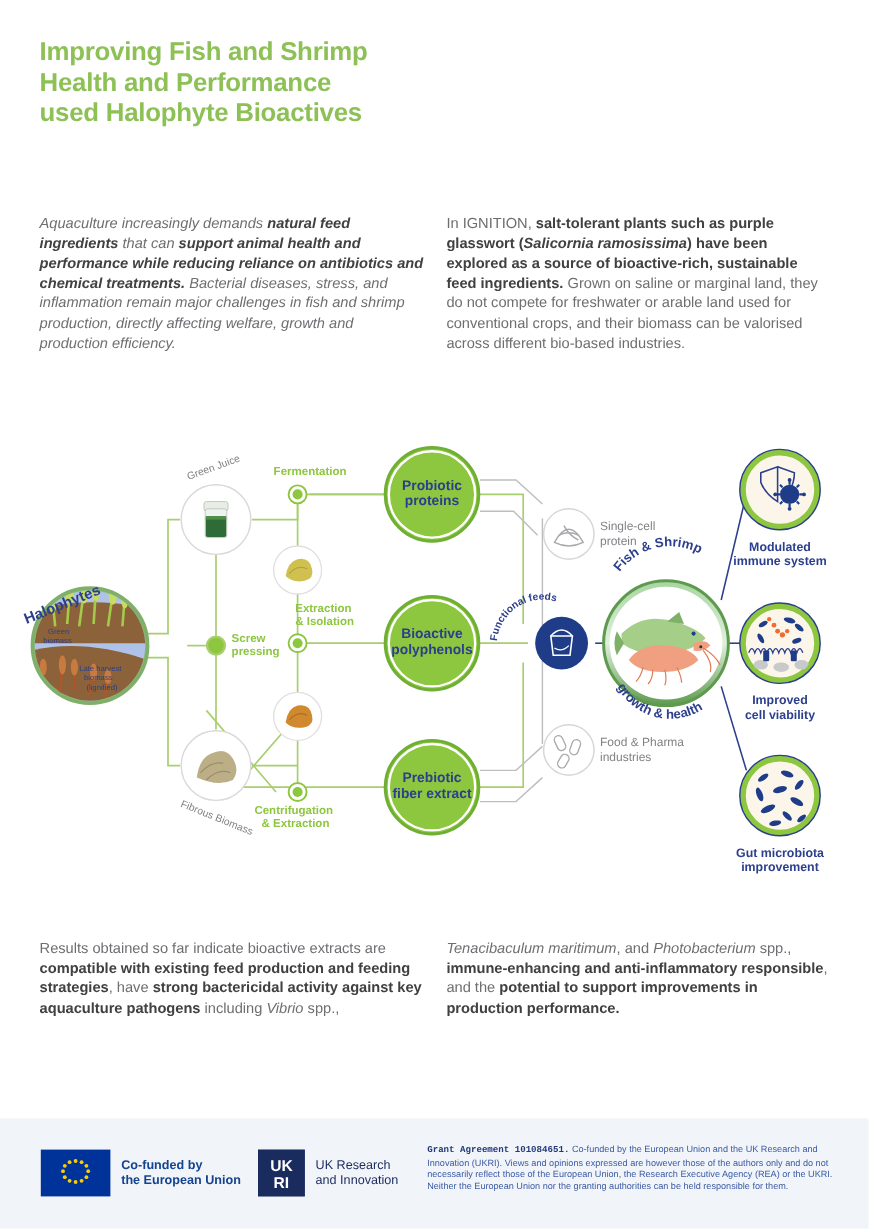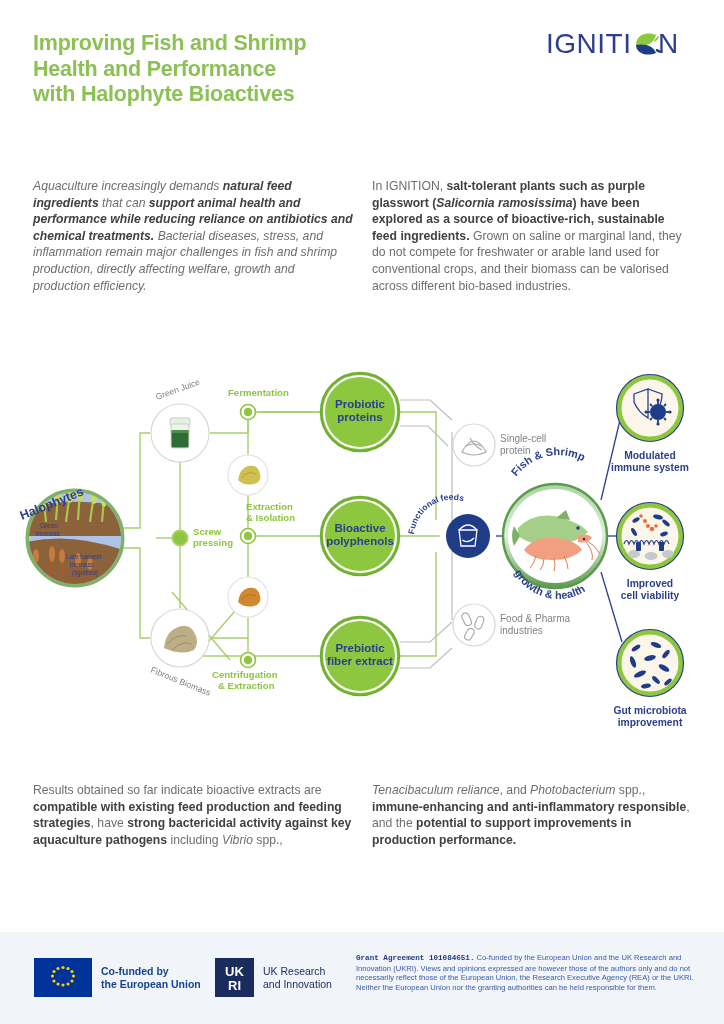--- a/index.html
+++ b/index.html
@@ -61,36 +61,23 @@
 </style>
 </head>
 <body>
 
 <div class="page">
 
   <div class="header">
     <div class="title">
       <span class="ln">Improving Fish and Shrimp</span>
       <span class="ln">Health and Performance</span>
-      <span class="ln">with Halophyte Bioactives</span>
+      <span class="ln">used Halophyte Bioactives</span>
     </div>
 
-    <div class="logo">
-      <svg width="146" height="34" viewBox="0 0 146 34">
-        <text x="0" y="25" font-family="Liberation Sans, sans-serif" font-size="28" letter-spacing="0.5" fill="#2B3F8C">IGNITI</text>
-        <text x="112" y="25" font-family="Liberation Sans, sans-serif" font-size="28" fill="#2B3F8C">N</text>
-
-        <g>
-          <path d="M90 17 C90 7, 100 3, 110 7 C108 16, 99 19, 90 17 Z" fill="#8DC63F"></path>
-          <path d="M90 17 C99 15, 108 18, 110 25 C100 29, 90 25, 90 17 Z" fill="#1F3C88"></path>
-          <path d="M108 14 C112 12, 113 10, 113 8 C111 9, 109 11, 108 13 Z" fill="#8DC63F"></path>
-          <path d="M110 21 C113 21, 115 23, 116 25 C114 25, 111 24, 110 23 Z" fill="#1F3C88"></path>
-        </g>
-      </svg>
-    </div>
   </div>
 
   <div class="intro">
     <div class="col left">Aquaculture increasingly demands <b>natural feed ingredients</b> that can <b>support animal health and performance while reducing reliance on antibiotics and chemical treatments.</b> Bacterial diseases, stress, and inflammation remain major challenges in fish and shrimp production, directly affecting welfare, growth and production efficiency.</div>
     <div class="col right">In IGNITION, <b>salt-tolerant plants such as purple glasswort (<i>Salicornia ramosissima</i>) have been explored as a source of bioactive-rich, sustainable feed ingredients.</b> Grown on saline or marginal land, they do not compete for freshwater or arable land used for conventional crops, and their biomass can be valorised across different bio-based industries.</div>
   </div>
 
   <div class="diagram">
     <svg width="724" height="372" viewBox="0 0 724 372">
 
@@ -434,21 +421,21 @@
         </g>
         <text x="650" y="354" text-anchor="middle" font-family="Liberation Sans, sans-serif" font-size="10.3" font-weight="bold" fill="#2B3F8C">Gut microbiota</text>
         <text x="650" y="366" text-anchor="middle" font-family="Liberation Sans, sans-serif" font-size="10.3" font-weight="bold" fill="#2B3F8C">improvement</text>
       </g>
 
     </svg>
   </div>
 
   <div class="bottom">
     <div class="bcol left">Results obtained so far indicate bioactive extracts are <b>compatible with existing feed production and feeding strategies</b>, have <b>strong bactericidal activity against key aquaculture pathogens</b> including <i>Vibrio</i> spp.,</div>
-    <div class="bcol right"><i>Tenacibaculum reliance</i>, and <i>Photobacterium</i> spp., <b>immune-enhancing and anti-inflammatory responsible</b>, and the <b>potential to support improvements in production performance.</b></div>
+    <div class="bcol right"><i>Tenacibaculum maritimum</i>, and <i>Photobacterium</i> spp., <b>immune-enhancing and anti-inflammatory responsible</b>, and the <b>potential to support improvements in production performance.</b></div>
   </div>
 
   <div class="footer">
 
     <div class="eu-block">
       <div class="eu-flag">
         <svg width="58" height="39" viewBox="0 0 58 39">
           <g fill="#FFCC00">
             <circle cx="29" cy="9.5" r="1.6"></circle>
             <circle cx="34" cy="10.5" r="1.6"></circle>

